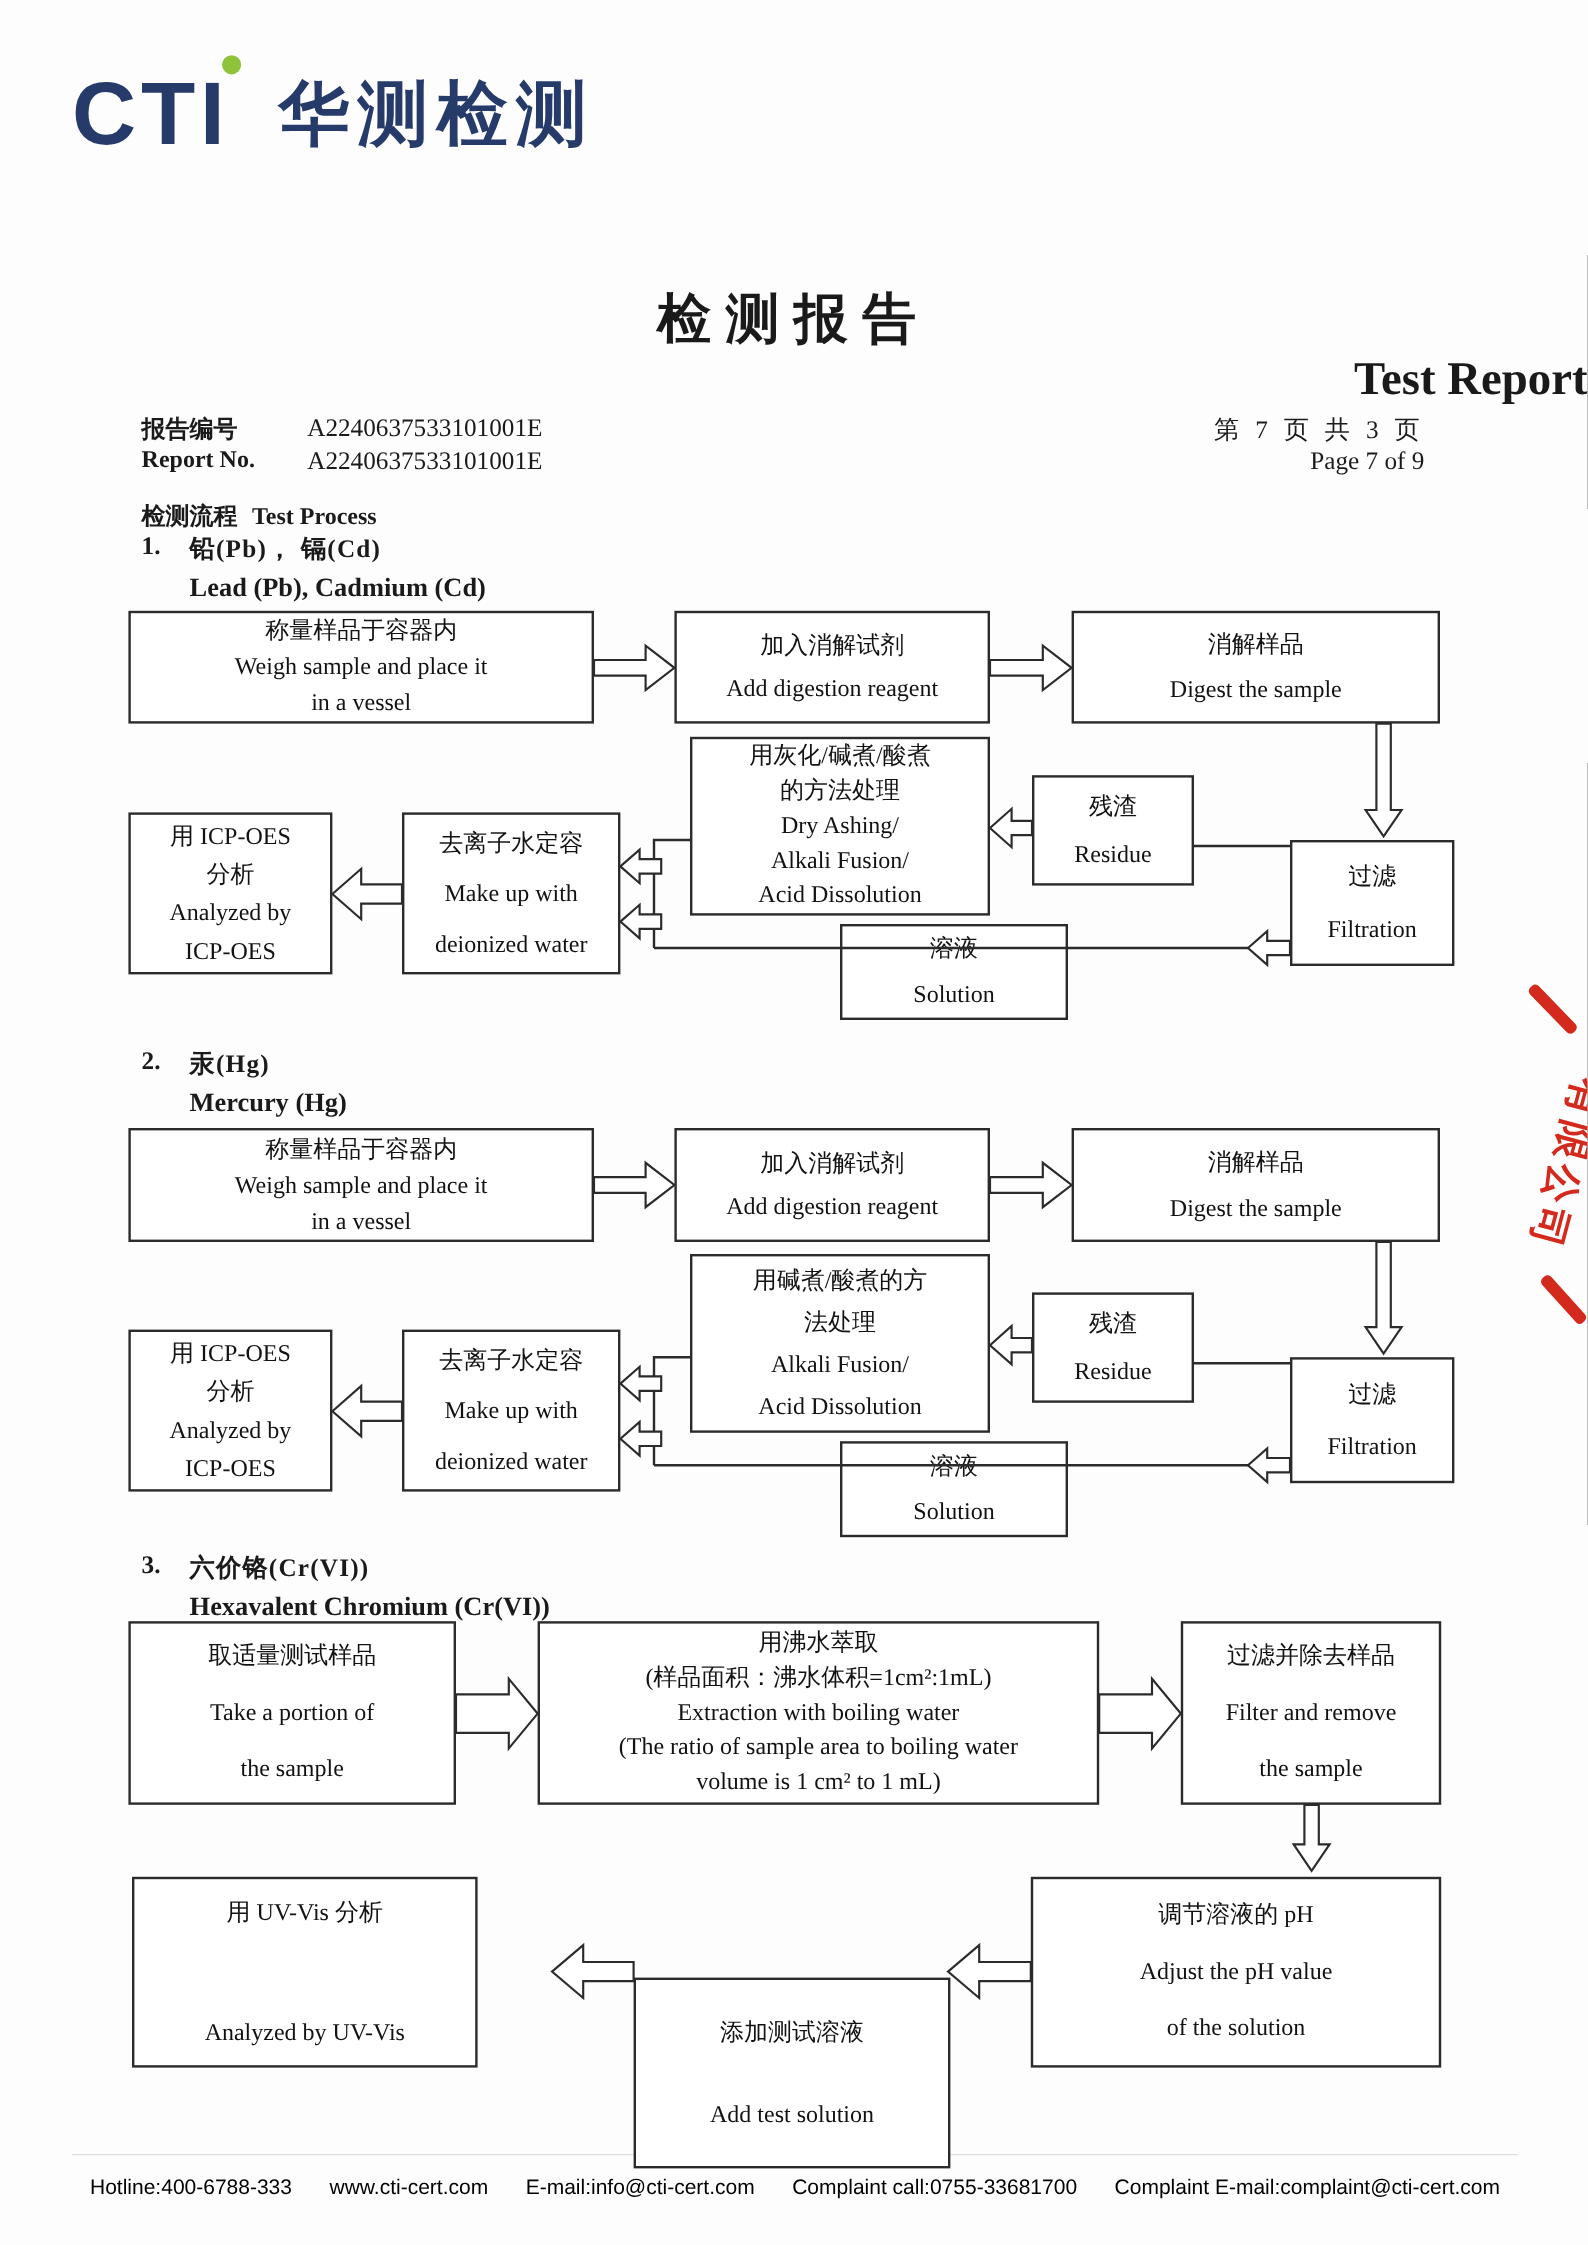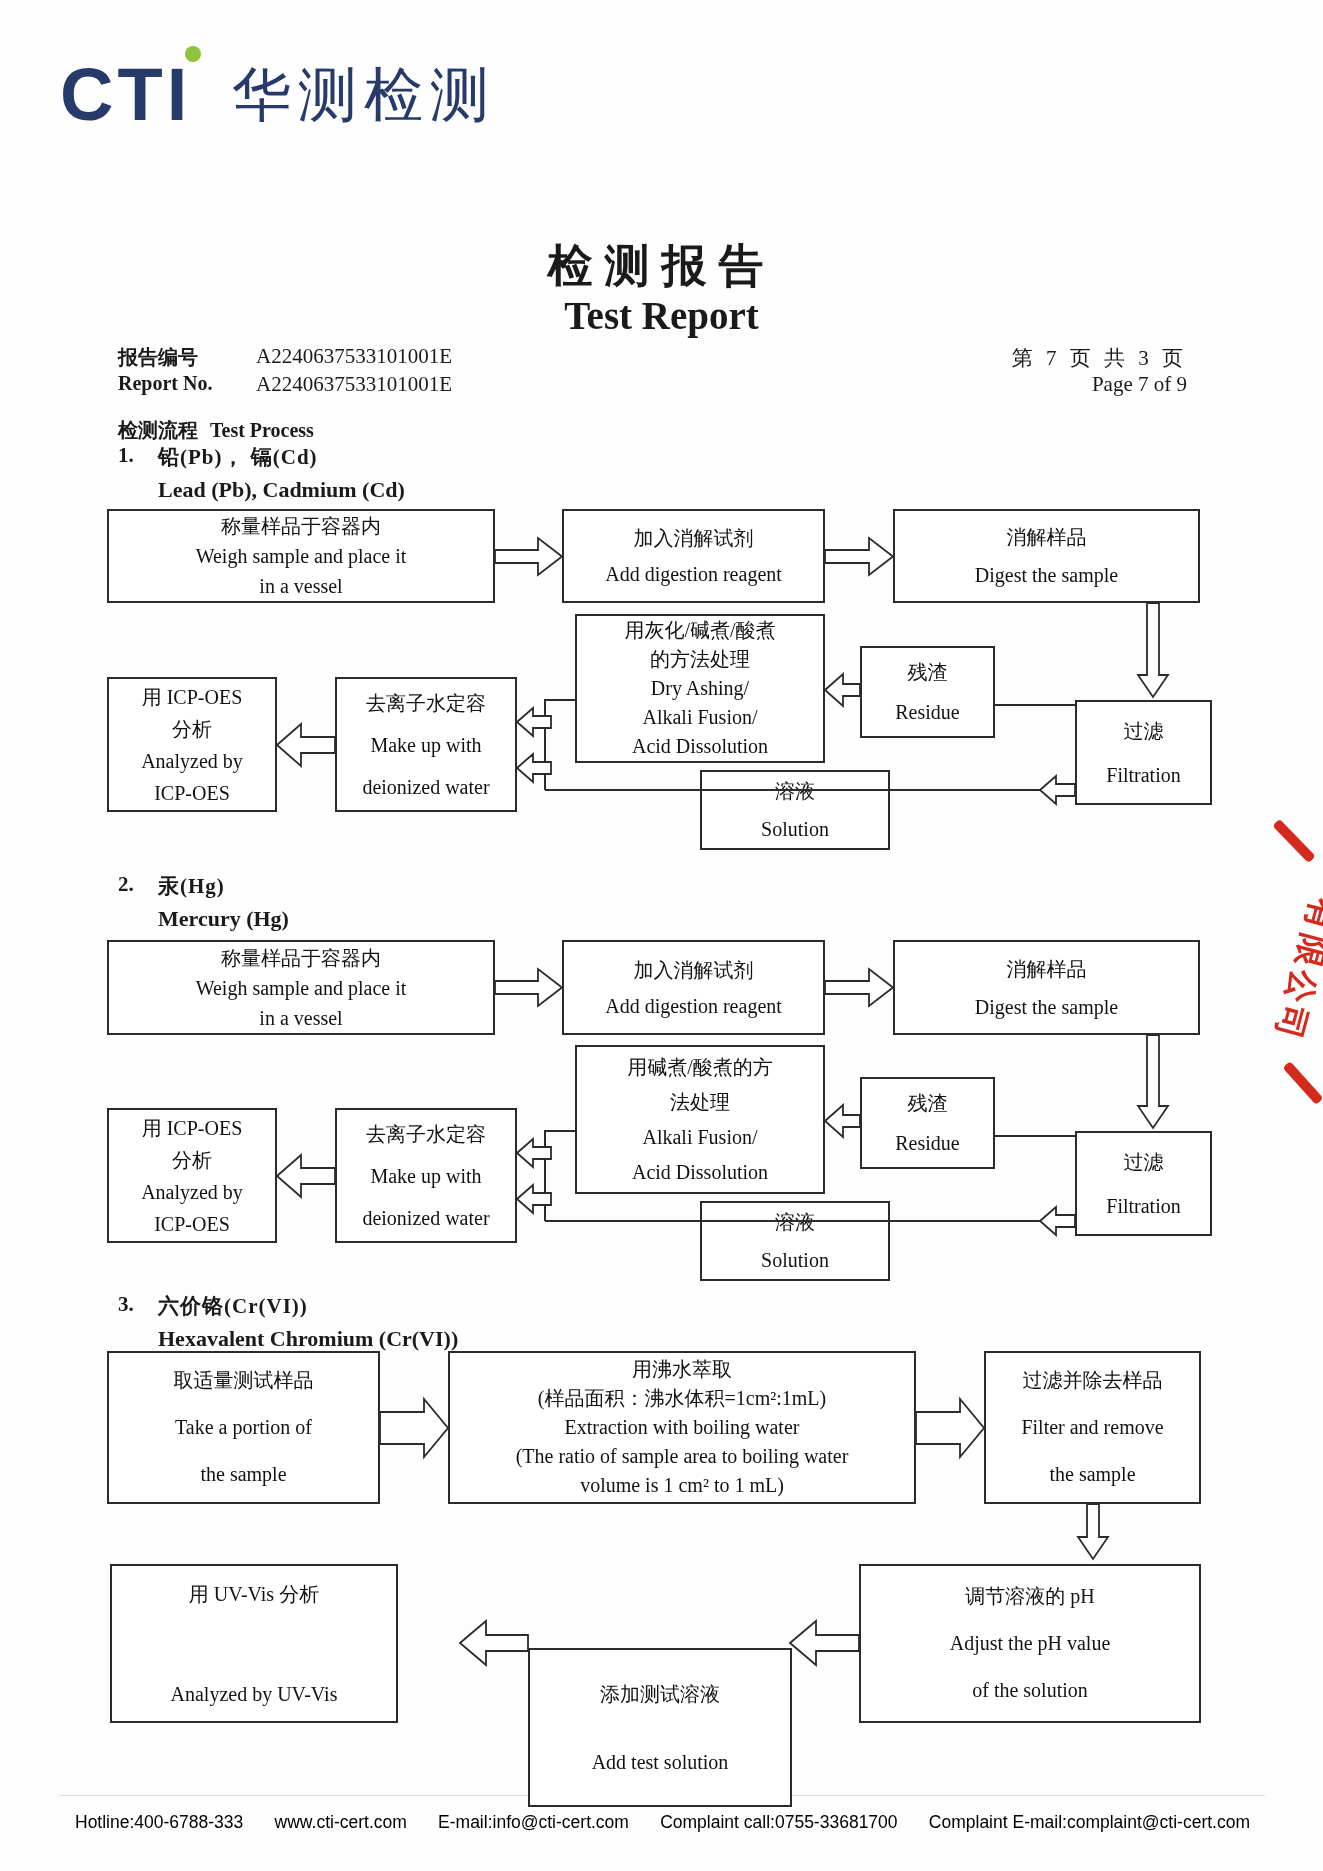--- a/index.html
+++ b/index.html
@@ -12,27 +12,27 @@
   }
   html,body{margin:0;padding:0;background:#888;}
   .page{position:relative;width:1323px;height:1871px;background:#fdfdfd;margin:0 auto;
         overflow:hidden;font-family:var(--serif);color:var(--ink);}
   .abs{position:absolute;}
 
   
   .logo-latin{left:60px;top:58px;font-family:var(--sans);font-weight:800;
               font-size:74px;letter-spacing:4px;color:var(--logo-navy);line-height:1;}
   .logo-dot{left:185px;top:46px;width:16px;height:16px;border-radius:50%;background:var(--logo-green);}
-  .logo-zh{left:232px;top:66px;font-family:var(--sans);font-weight:400;
+  .logo-zh{left:232px;top:66px;font-family:var(--sans);font-weight:700;
            font-size:59px;letter-spacing:7px;color:var(--logo-navy);line-height:1;}
 
   
   .title-zh{left:0;right:0;top:236px;text-align:center;font-weight:bold;
             font-size:45px;letter-spacing:12px;}
-  .title-en{left:0;right:0;top:293px;text-align:center;font-weight:bold;font-size:39px;}
+  .title-en{left:0;right:0;top:293px;text-align:right;font-weight:bold;font-size:39px;}
 
   
   .lbl-zh{font-family:var(--sans);font-weight:bold;font-size:20px;}
   .lbl-en{font-family:var(--serif);font-weight:bold;font-size:20px;}
   .val{font-family:var(--serif);font-size:21px;}
   .meta-zh-label{left:118px;top:344px;}
   .meta-zh-value{left:256px;top:344px;}
   .meta-en-label{left:118px;top:372px;}
   .meta-en-value{left:256px;top:372px;}
   .page-zh{right:136px;top:344px;font-size:21px;letter-spacing:4px;}

